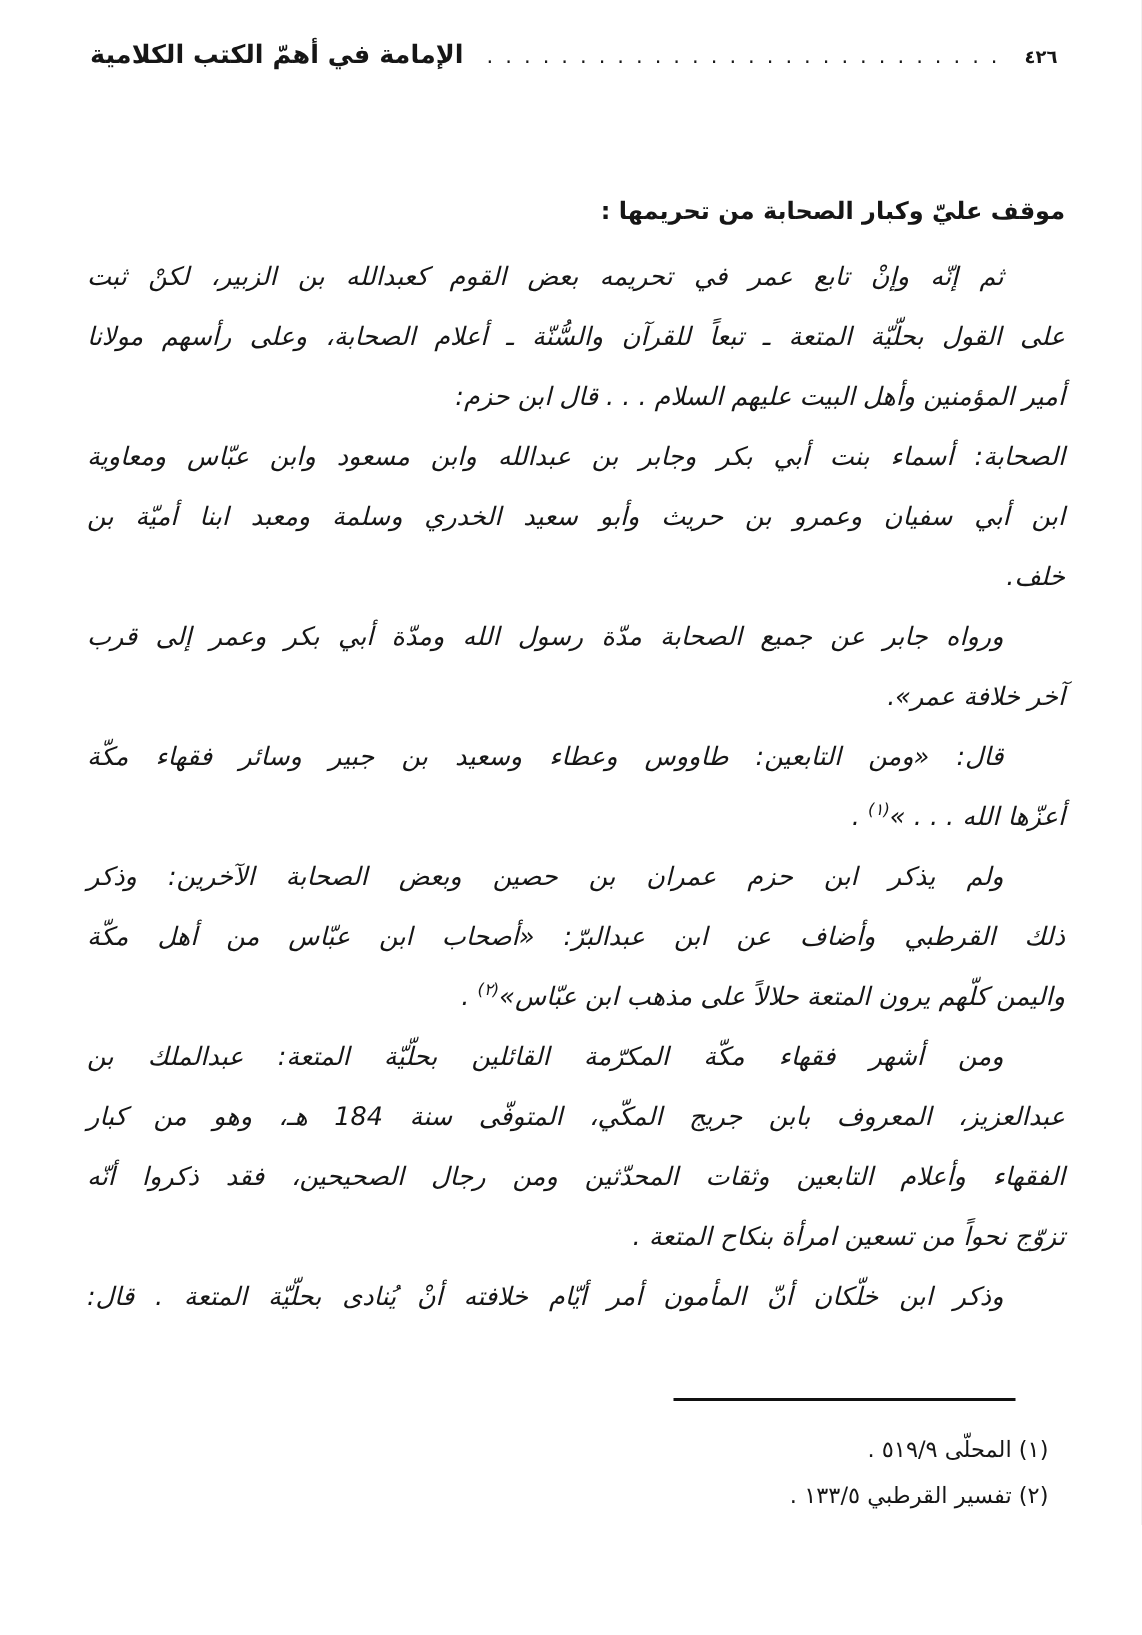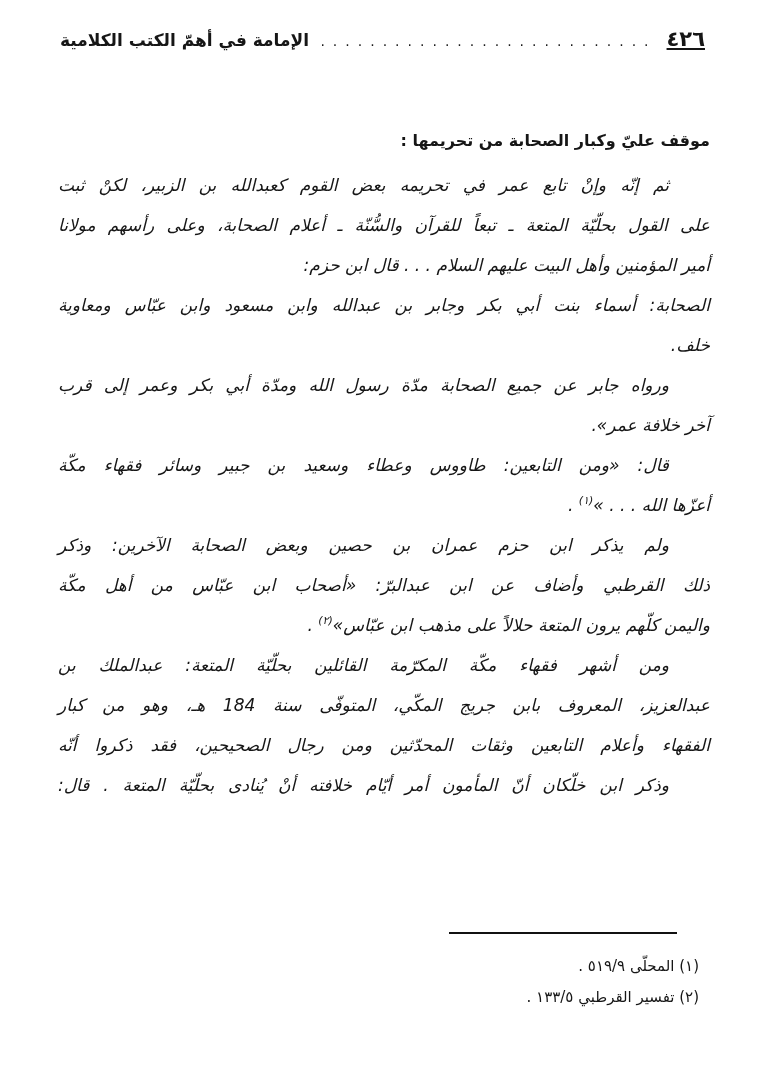--- a/index.html
+++ b/index.html
@@ -19,24 +19,23 @@
     position: absolute;
     top: 27px;
     right: 56px;
     left: 60px;
     display: flex;
     align-items: baseline;
     gap: 10px;
   }
   .page-number {
     font-weight: bold;
-    font-size: 21px;
+    font-size: 12px;
     white-space: nowrap;
     flex: 0 0 auto;
-    text-decoration: underline;
   }
   .header-dots {
     flex: 1 1 auto;
     overflow: hidden;
     white-space: nowrap;
     font-size: 14px;
     letter-spacing: 8px;
     color: #1a1a1a;
     text-align: center;
   }
@@ -112,39 +111,41 @@
   <h1 class="section-heading">موقف عليّ وكبار الصحابة من تحريمها :</h1>
 
   <main class="body-text">
       <div class="para">
         <div class="line justify indent"><span>ثم إنّه وإنْ تابع عمر في تحريمه بعض القوم كعبدالله بن الزبير، لكنْ ثبت</span></div>
         <div class="line justify"><span>على القول بحلّيّة المتعة ـ تبعاً للقرآن والسُّنّة ـ أعلام الصحابة، وعلى رأسهم مولانا</span></div>
         <div class="line"><span>أمير المؤمنين وأهل البيت عليهم السلام . . . قال ابن حزم:</span></div>
       </div>
       <div class="para">
         <div class="line justify"><span>الصحابة: أسماء بنت أبي بكر وجابر بن عبدالله وابن مسعود وابن عبّاس ومعاوية</span></div>
+        <div class="line justify"><span>ابن أبي سفيان وعمرو بن حريث وأبو سعيد الخدري وسلمة ومعبد ابنا أميّة بن</span></div>
         <div class="line"><span>خلف.</span></div>
       </div>
       <div class="para">
         <div class="line justify indent"><span>ورواه جابر عن جميع الصحابة مدّة رسول الله ومدّة أبي بكر وعمر إلى قرب</span></div>
         <div class="line"><span>آخر خلافة عمر».</span></div>
       </div>
       <div class="para">
         <div class="line justify indent"><span>قال: «ومن التابعين: طاووس وعطاء وسعيد بن جبير وسائر فقهاء مكّة</span></div>
         <div class="line"><span>أعزّها الله . . . »</span><sup class="fn">(١)</sup><span> .</span></div>
       </div>
       <div class="para">
         <div class="line justify indent"><span>ولم يذكر ابن حزم عمران بن حصين وبعض الصحابة الآخرين: وذكر</span></div>
         <div class="line justify"><span>ذلك القرطبي وأضاف عن ابن عبدالبرّ: «أصحاب ابن عبّاس من أهل مكّة</span></div>
         <div class="line"><span>واليمن كلّهم يرون المتعة حلالاً على مذهب ابن عبّاس»</span><sup class="fn">(٢)</sup><span> .</span></div>
       </div>
       <div class="para">
         <div class="line justify indent"><span>ومن أشهر فقهاء مكّة المكرّمة القائلين بحلّيّة المتعة: عبدالملك بن</span></div>
         <div class="line justify"><span>عبدالعزيز، المعروف بابن جريج المكّي، المتوفّى سنة 184 هـ، وهو من كبار</span></div>
         <div class="line justify"><span>الفقهاء وأعلام التابعين وثقات المحدّثين ومن رجال الصحيحين، فقد ذكروا أنّه</span></div>
+        <div class="line"><span>تزوّج نحواً من تسعين امرأة بنكاح المتعة .</span></div>
       </div>
       <div class="para">
         <div class="line justify indent"><span>وذكر ابن خلّكان أنّ المأمون أمر أيّام خلافته أنْ يُنادى بحلّيّة المتعة . قال:</span></div>
       </div>
     </main>
 
   <div class="fn-sep"></div>
 
   <footer class="footnotes">
       <div class="footnote">(١) المحلّى ٥١٩/٩ .</div>

